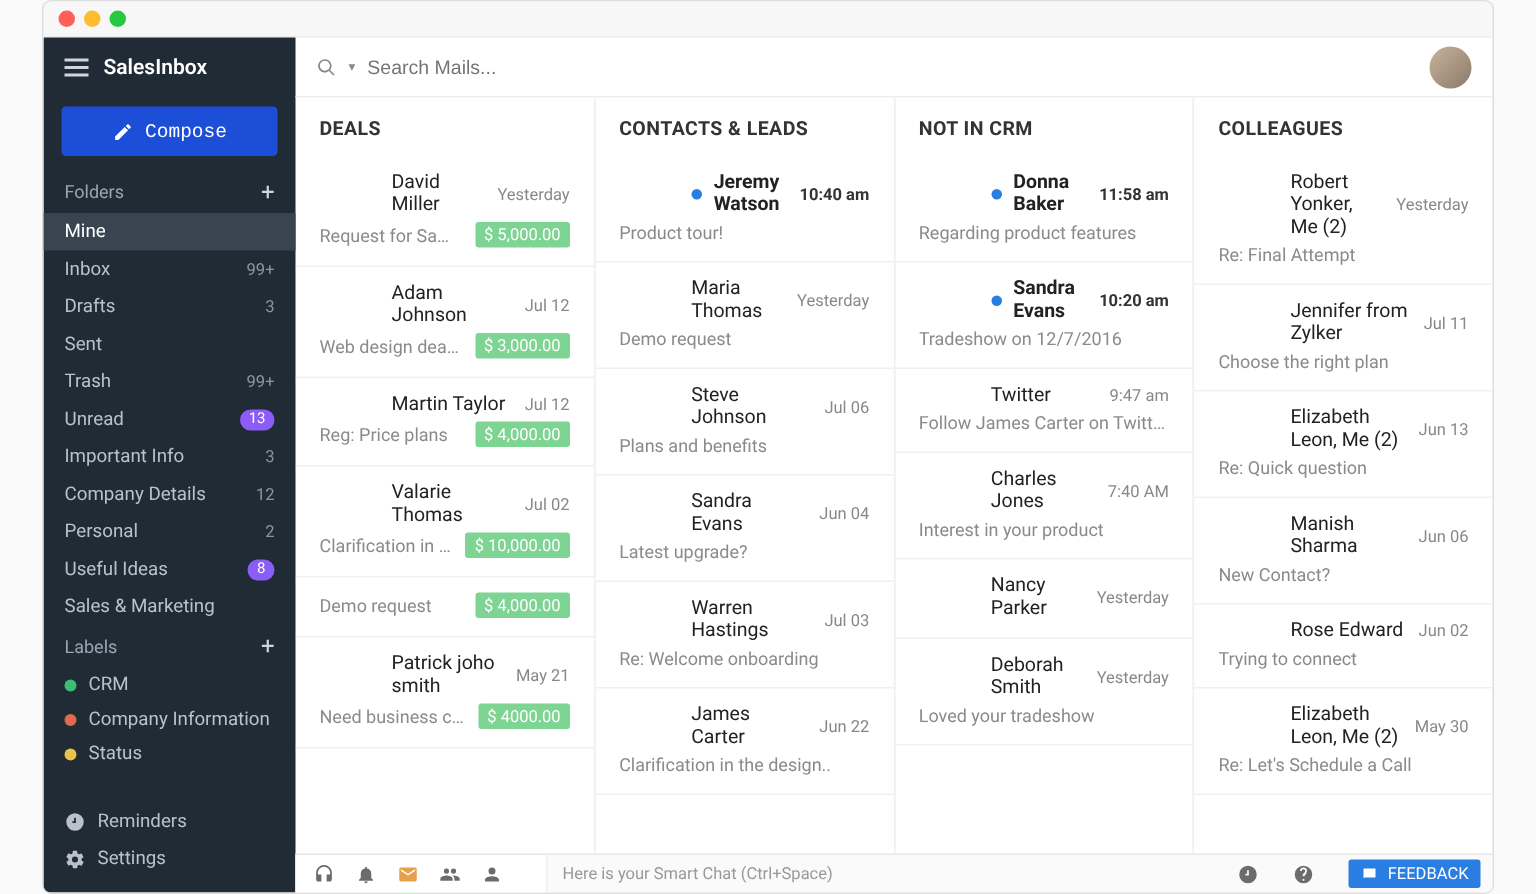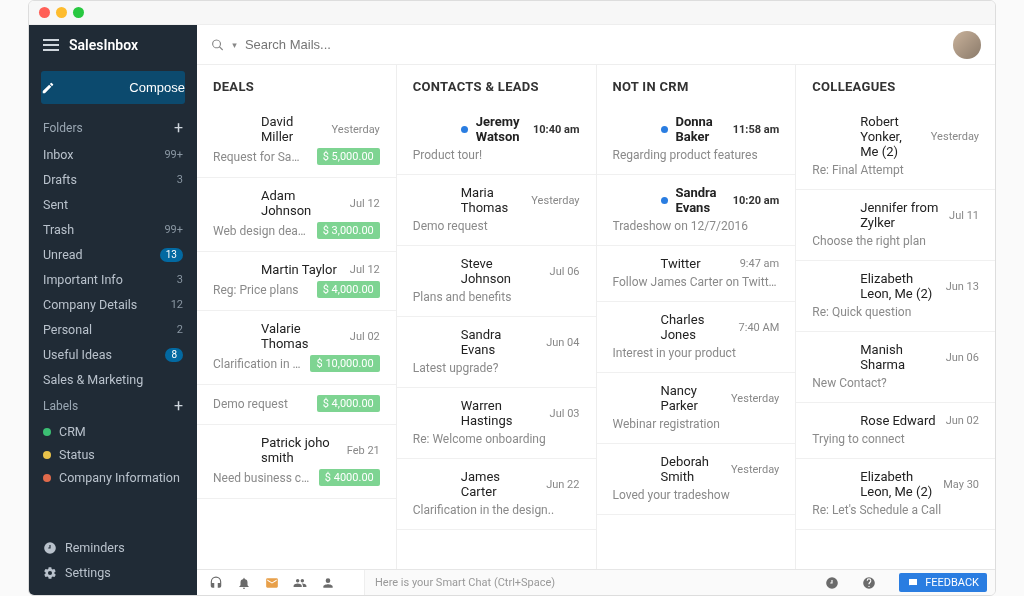--- a/index.html
+++ b/index.html
@@ -9,29 +9,29 @@
   .dot { width:11px; height:11px; border-radius:50%; }
   .dot.red{background:#ff5f57;} .dot.yellow{background:#febc2e;} .dot.green{background:#28c840;}
   .body { flex:1; display:flex; min-height:0; }
   
   .sidebar { width:168px; background:#202b36; color:#b9c2cc; display:flex; flex-direction:column; font-size:12px; }
   .side-top { display:flex; align-items:center; gap:10px; padding:12px 14px 12px 14px; }
   .hamburger { width:16px; height:12px; display:flex; flex-direction:column; justify-content:space-between; cursor:pointer;}
   .hamburger span{height:2px; background:#cfd6dd;}
   .app-title { color:#fff; font-weight:600; font-size:14px; }
   .compose-wrap { padding:6px 12px 10px; }
-  .compose-btn { width:100%; background:#0c4a6e; color:#fff; border:none; border-radius:3px; padding:9px 0; font-size:13px; display:flex; align-items:center; justify-content:space-between; gap:8px; cursor:pointer;}
+  .compose-btn { width:100%; background:#1d4ed8; color:#fff; border:none; border-radius:3px; padding:9px 0; font-size:13px; display:flex; align-items:center; justify-content:center; gap:8px; cursor:pointer;font-family:Liberation Mono, monospace;}
   .compose-btn svg{width:14px;height:14px; fill:#fff;}
   .side-section-head { display:flex; align-items:center; justify-content:space-between; padding:6px 14px; color:#9aa7b3; font-size:12px; }
   .side-section-head .plus { font-size:16px; color:#cfd6dd; cursor:pointer; line-height:1;}
   .folder-list { display:flex; flex-direction:column; }
   .folder-item { display:flex; align-items:center; justify-content:space-between; padding:5px 14px; cursor:pointer; font-size:12.5px; color:#b9c2cc;}
   .folder-item.active{background:#38444f; color:#fff;}
   .folder-count{font-size:11px; color:#8a97a3;}
-  .badge{background:#0369a1; color:#fff; border-radius:8px; padding:0 6px; font-size:10px; line-height:14px;}
+  .badge{background:#8b5cf6; color:#fff; border-radius:8px; padding:0 6px; font-size:10px; line-height:14px;}
   .labels-list .folder-item{padding:4px 14px;}
   .label-dot{width:8px;height:8px;border-radius:50%; margin-right:8px;}
   .side-bottom{margin-top:auto; padding:6px 0 10px;}
   .side-bottom .folder-item{gap:8px; justify-content:flex-start;}
   .side-bottom svg{width:14px;height:14px; fill:#b9c2cc;}
   
   .main { flex:1; display:flex; flex-direction:column; min-width:0; }
   .topbar { height:40px; border-bottom:1px solid #eee; display:flex; align-items:center; padding:0 14px; gap:10px; }
   .search-wrap{flex:1; display:flex; align-items:center; gap:8px; color:#aaa;}
   .search-wrap svg{width:14px;height:14px; fill:#888;}
@@ -91,20 +91,23 @@
             </svg>
           <span>Compose</span>
         </button>
       </div>
 
       <div class="side-section-head">
         <span>Folders</span>
         <span class="plus">+</span>
       </div>
       <div class="folder-list" id="folder-list">
+          <div class="folder-item active">
+            <span>Mine</span>
+          </div>
           <div class="folder-item">
             <span>Inbox</span>
             <span class="folder-count">99+</span>
           </div>
           <div class="folder-item">
             <span>Drafts</span>
             <span class="folder-count">3</span>
           </div>
           <div class="folder-item">
             <span>Sent</span>
@@ -144,28 +147,28 @@
       </div>
       <div class="folder-list labels-list" id="labels-list">
           <div class="folder-item">
             <span style="display: flex; align-items: center;">
               <span class="label-dot" style="background: rgb(59, 191, 115);"></span>
               <span>CRM</span>
             </span>
           </div>
           <div class="folder-item">
             <span style="display: flex; align-items: center;">
+              <span class="label-dot" style="background: rgb(224, 106, 75);"></span>
+              <span>Company Information</span>
+            </span>
+          </div>
+          <div class="folder-item">
+            <span style="display: flex; align-items: center;">
               <span class="label-dot" style="background: rgb(232, 194, 74);"></span>
               <span>Status</span>
-            </span>
-          </div>
-          <div class="folder-item">
-            <span style="display: flex; align-items: center;">
-              <span class="label-dot" style="background: rgb(224, 106, 75);"></span>
-              <span>Company Information</span>
             </span>
           </div>
         </div>
 
       <div class="side-bottom">
         <div class="folder-item">
           <svg viewBox="0 0 24 24">
               <path d="M12 2a10 10 0 1 0 10 10A10 10 0 0 0 12 2zm1 11h-4v-2h2V7h2z"></path>
             </svg>
           <span>Reminders</span>
@@ -247,21 +250,21 @@
                 <div class="mail-bottom">
                   <span class="mail-subject">Demo request</span>
                   <span class="amount-chip">$ 4,000.00</span>
                 </div>
               </div>
               <div class="mail-item">
                 <div class="mail-top">
                   <div class="sender-wrap">
                     <span class="mail-sender">Patrick joho smith</span>
                   </div>
-                  <span class="mail-time">Feb 21</span>
+                  <span class="mail-time">May 21</span>
                 </div>
                 <div class="mail-bottom">
                   <span class="mail-subject">Need business cards desi...</span>
                   <span class="amount-chip">$ 4000.00</span>
                 </div>
               </div>
             </div>
           </div>
           <div class="col">
             <div class="col-head">CONTACTS &amp; LEADS</div>
@@ -383,23 +386,20 @@
                 <div class="mail-bottom">
                   <span class="mail-subject">Interest in your product</span>
                 </div>
               </div>
               <div class="mail-item">
                 <div class="mail-top">
                   <div class="sender-wrap">
                     <span class="mail-sender">Nancy Parker</span>
                   </div>
                   <span class="mail-time">Yesterday</span>
-                </div>
-                <div class="mail-bottom">
-                  <span class="mail-subject">Webinar registration</span>
                 </div>
               </div>
               <div class="mail-item">
                 <div class="mail-top">
                   <div class="sender-wrap">
                     <span class="mail-sender">Deborah Smith</span>
                   </div>
                   <span class="mail-time">Yesterday</span>
                 </div>
                 <div class="mail-bottom">

